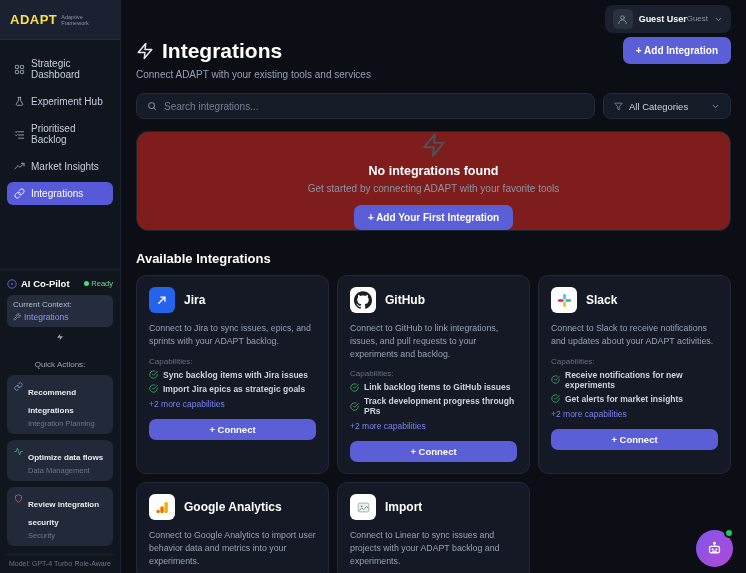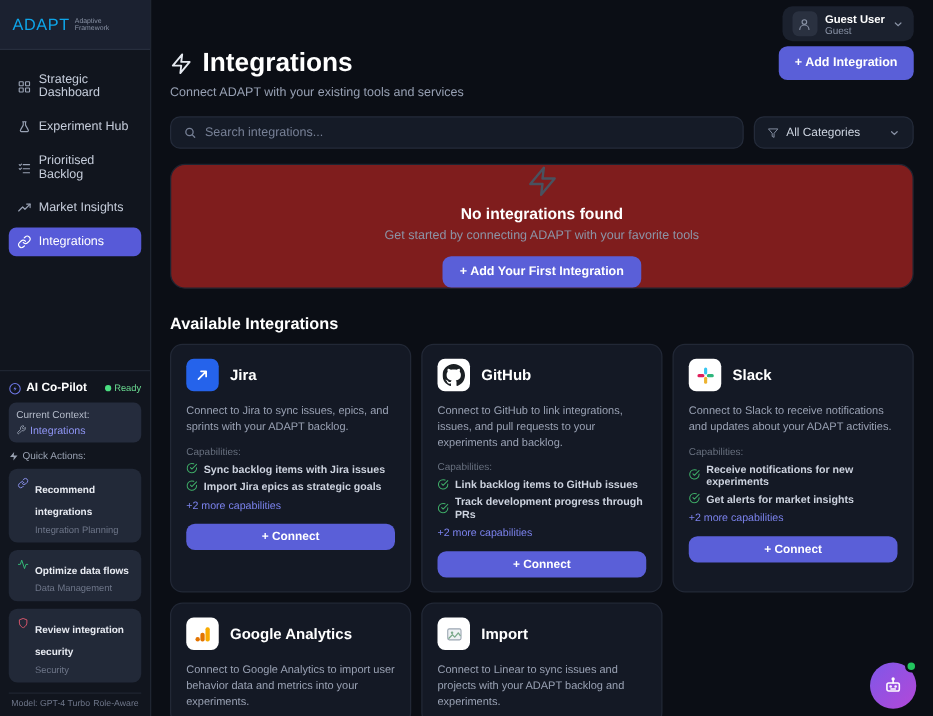--- a/index.html
+++ b/index.html
@@ -7,48 +7,48 @@
   body {
     background:#0b0e15; color:#e5e9f0;
     font-family:"Liberation Sans", sans-serif;
     display:flex; position:relative;
   }
   svg { display:block; }
 
   
   .sidebar { width:121px; min-width:121px; background:#11151e; border-right:1px solid #1f2531; display:flex; flex-direction:column; }
   .logo { height:40px; background:#1b2130; border-bottom:1px solid #272e3d; display:flex; align-items:center; padding:0 10px; gap:4px; }
-  .logo-name { font-size:13px; font-weight:normal; letter-spacing:.5px; color:#0ea5e9; }
+  .logo-name { font-size:13px; font-weight:bold; letter-spacing:.5px; color:#fde047; }
   .logo-tag { font-size:5.5px; color:#8a93a6; }
   .nav { padding:12px 7px; display:flex; flex-direction:column; gap:4px; }
   .nav-item { display:flex; align-items:center; gap:6px; padding:6px 7px; border-radius:6px; font-size:10px; color:#c6cddb; cursor:pointer; }
   .nav-item .nicon { color:#9aa3b5; }
   .nav-item.active { background:#575ad8; color:#fff; }
   .nav-item.active .nicon { color:#fff; }
 
   .copilot { margin-top:auto; border-top:1px solid #1f2531; padding:8px 7px 0; display:flex; flex-direction:column; gap:6px; }
   .cp-head { display:flex; align-items:center; justify-content:space-between; }
   .cp-title { font-size:9.5px; font-weight:bold; display:flex; gap:4px; align-items:center; color:#fff; }
   .cp-ready { font-size:7.5px; color:#6bdc92; display:flex; align-items:center; gap:2px; }
   .dot { width:5px; height:5px; border-radius:50%; background:#4ade80; }
   .cp-context { background:#252c3d; border-radius:6px; padding:5px 6px; }
   .cp-ctx-label { font-size:8px; color:#b6bdcb; }
   .cp-ctx-value { font-size:8.5px; color:#8f95f5; display:flex; gap:3px; align-items:center; margin-top:3px; }
-  .cp-qa-label { font-size:8px; color:#9aa2b2; display:flex; gap:3px; align-items:center; }
+  .cp-qa-label { font-size:8px; color:#9aa2b2; display:flex; gap:19px; align-items:center;flex-direction:column; }
   .cp-action { background:#222938; border-radius:7px; padding:6px 7px; display:flex; gap:5px; align-items:flex-start; cursor:pointer; }
   .cp-action-title { font-size:8px; font-weight:bold; color:#e8ebf2; }
   .cp-action-sub { font-size:7.5px; color:#6e7689; margin-top:2px; }
   .cp-footer { border-top:1px solid #1f2531; display:flex; justify-content:space-between; font-size:7px; color:#6e7689; padding:5px 2px 6px; margin-top:2px; }
 
   
   .main { flex:1; padding:0 15px; display:flex; flex-direction:column; }
   .top-row { height:36px; display:flex; justify-content:flex-end; align-items:flex-start; padding-top:5px; }
   .user-chip { background:#1b212e; border-radius:8px; padding:4px 8px; display:flex; align-items:center; gap:6px; cursor:pointer; }
   .avatar { width:20px; height:20px; border-radius:5px; background:#2a3140; display:flex; align-items:center; justify-content:center; color:#8a93a6; }
-  .user-meta { display:flex; flex-direction:column; }
+  .user-meta { display:flex; flex-direction:row; }
   .user-name { font-size:9px; font-weight:bold; color:#fff; }
   .user-role { font-size:8px; color:#8a93a6; }
 
   .header-row { display:flex; justify-content:space-between; align-items:center; margin-top:4px; }
   .title-wrap { display:flex; align-items:center; gap:8px; }
   .page-title { font-size:21px; font-weight:bold; color:#fff; }
   .subtitle { font-size:10px; color:#97a0b3; margin-top:5px; }
   .btn { background:#5a5fd8; color:#fff; border:none; border-radius:7px; font-family:inherit; cursor:pointer; }
   .btn-add { font-size:10px; padding:8px 13px; font-weight:bold; }
 

